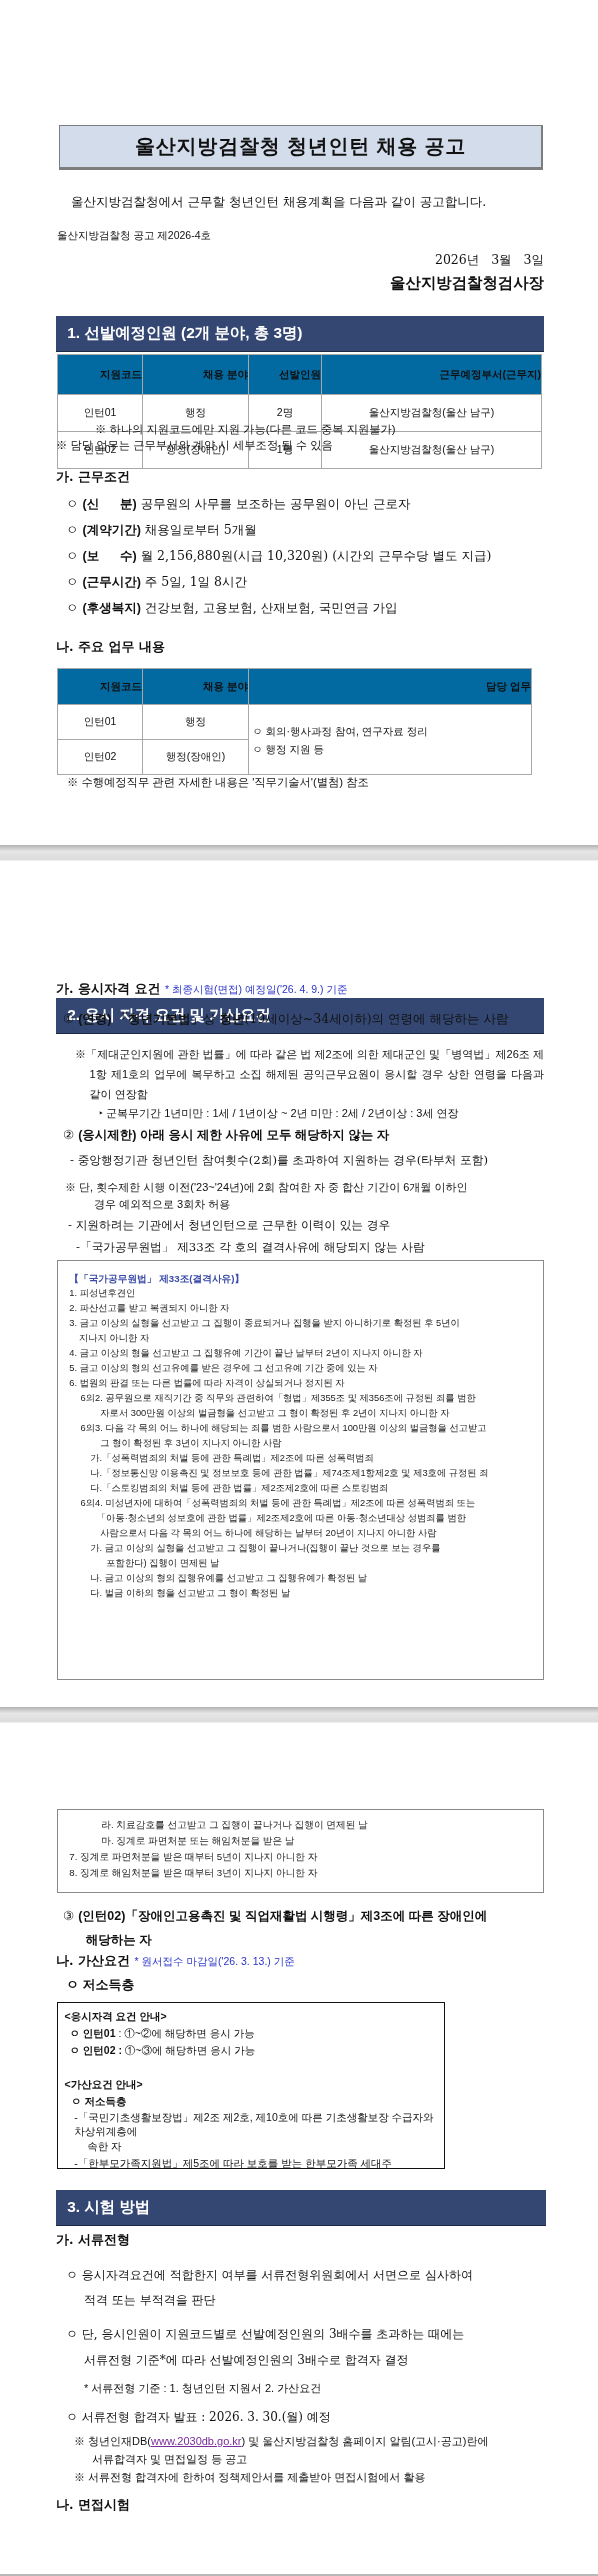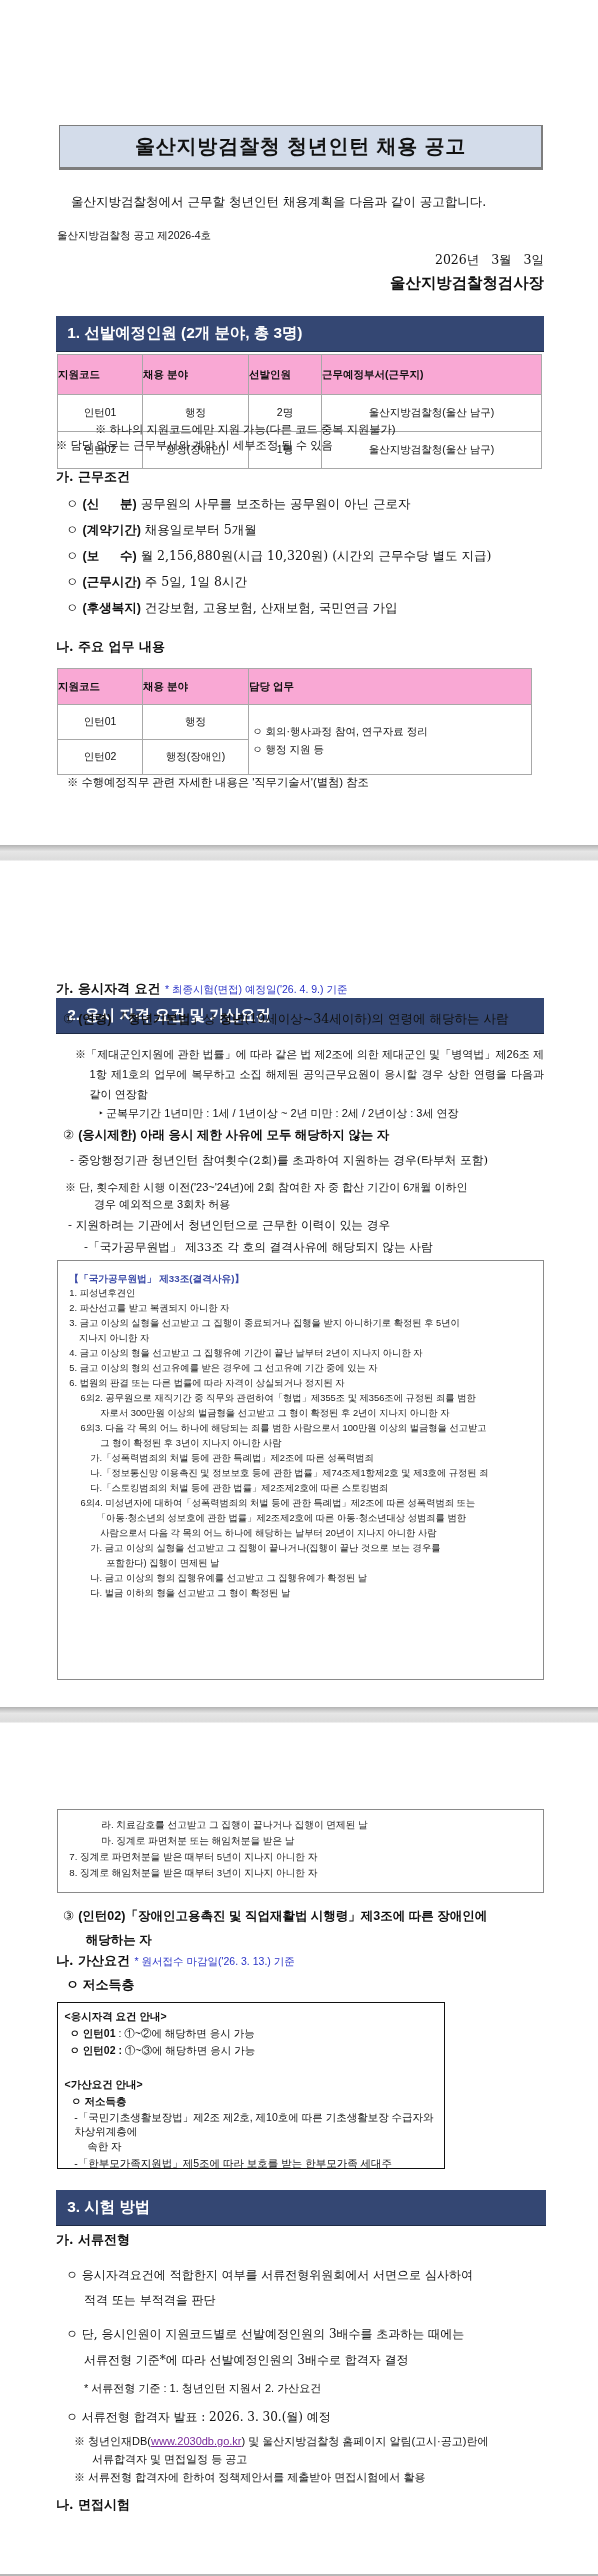--- a/index.html
+++ b/index.html
@@ -14,21 +14,21 @@
                display: flex; align-items: center; justify-content: center;
                font-family: "Liberation Sans", sans-serif; font-weight: bold; font-size: 20px; letter-spacing: 0.8px; color: #111; }
   .sm { font-family: "Liberation Sans", sans-serif; font-size: 10.5px; }
   .serif { font-family: "DejaVu Serif", "Liberation Serif", serif; }
   .body15 { font-size: 12.5px; }
   .hbar { left: 56px; width: 488px; height: 36px; background: #344773; color: #fff;
           font-family: "Liberation Sans", sans-serif; font-weight: bold; font-size: 15.4px;
           display: flex; align-items: center; padding-left: 11.3px; border-bottom: 0.8px solid #1d2a45; }
   table { border-collapse: collapse; font-family: "Liberation Sans", sans-serif; font-size: 10.5px; }
   .tbl { border: 1.6px solid #111; }
-  .tbl th { background: #f9a8d4; font-weight: bold; height: 40px; border: 0.8px solid #a8a8a8; text-align: left; }
+  .tbl th { background: #0369a1; font-weight: bold; height: 40px; border: 0.8px solid #a8a8a8; text-align: right; }
   .tbl td { height: 37px; border: 0.8px solid #a8a8a8; text-align: center; }
   .sub { font-family: "DejaVu Serif", serif; font-weight: bold; font-size: 13px; }
   .blue { color: #2a33c7; font-family: "Liberation Sans", sans-serif; font-weight: normal; font-size: 10.5px; }
   .bul { font-size: 12.5px; font-family: "DejaVu Serif", serif; }
   .bul b { font-family: "Liberation Sans", sans-serif; }
   .law-box { left: 57px; width: 487px; border: 0.8px solid #8a8a8a; background: #fff; padding: 9.7px 0 0 11.3px;
              font-family: "Liberation Sans", sans-serif; font-size: 9.3px; line-height: 15px; color: #222; }
   .law-box .lt { color: #3b4aa8; font-weight: bold; font-size: 9.7px; }
   .note-box { left: 57px; width: 388px; border: 1.6px solid #111; padding: 4.9px 0 3.2px 6.5px;
               font-family: "Liberation Sans", sans-serif; font-size: 10.5px; line-height: 17px; }
@@ -126,21 +126,21 @@
 <div class="abs sm" style="left:99px;top:1105px;font-size:11px;">‣ 군복무기간 1년미만 : 1세 / 1년이상 ~ 2년 미만 : 2세 / 2년이상 : 3세 연장</div>
 
 <div class="abs bul" style="left:63px;top:1127px;">
   <span>②</span>
   <b>(응시제한) 아래 응시 제한 사유에 모두 해당하지 않는 자</b>
 </div>
 <div class="abs serif" style="left:70px;top:1153px;font-size:11.7px;">- 중앙행정기관 청년인턴 참여횟수(2회)를 초과하여 지원하는 경우(타부처 포함)</div>
 <div class="abs sm" style="left:65px;top:1180px;font-size:11px;">※ 단, 횟수제한 시행 이전('23~'24년)에 2회 참여한 자 중 합산 기간이 6개월 이하인</div>
 <div class="abs sm" style="left:94px;top:1197px;font-size:11px;">경우 예외적으로 3회차 허용</div>
 <div class="abs serif" style="left:68px;top:1218px;font-size:11.7px;">- 지원하려는 기관에서 청년인턴으로 근무한 이력이 있는 경우</div>
-<div class="abs serif" style="left:84px;top:1240px;font-size:11.7px;">-「국가공무원법」 제33조 각 호의 결격사유에 해당되지 않는 사람</div>
+<div class="abs serif" style="left:76px;top:1240px;font-size:11.7px;">-「국가공무원법」 제33조 각 호의 결격사유에 해당되지 않는 사람</div>
 
 <div class="abs law-box" style="top:1260px;height:420px;">
   <div class="lt">【「국가공무원법」 제33조(결격사유)】</div>
   <div>1. 피성년후견인</div>
   <div>2. 파산선고를 받고 복권되지 아니한 자</div>
   <div>3. 금고 이상의 실형을 선고받고 그 집행이 종료되거나 집행을 받지 아니하기로 확정된 후 5년이</div>
   <div style="padding-left:9.7px;">   지나지 아니한 자</div>
   <div>4. 금고 이상의 형을 선고받고 그 집행유예 기간이 끝난 날부터 2년이 지나지 아니한 자</div>
   <div>5. 금고 이상의 형의 선고유예를 받은 경우에 그 선고유예 기간 중에 있는 자</div>
   <div>6. 법원의 판결 또는 다른 법률에 따라 자격이 상실되거나 정지된 자</div>

